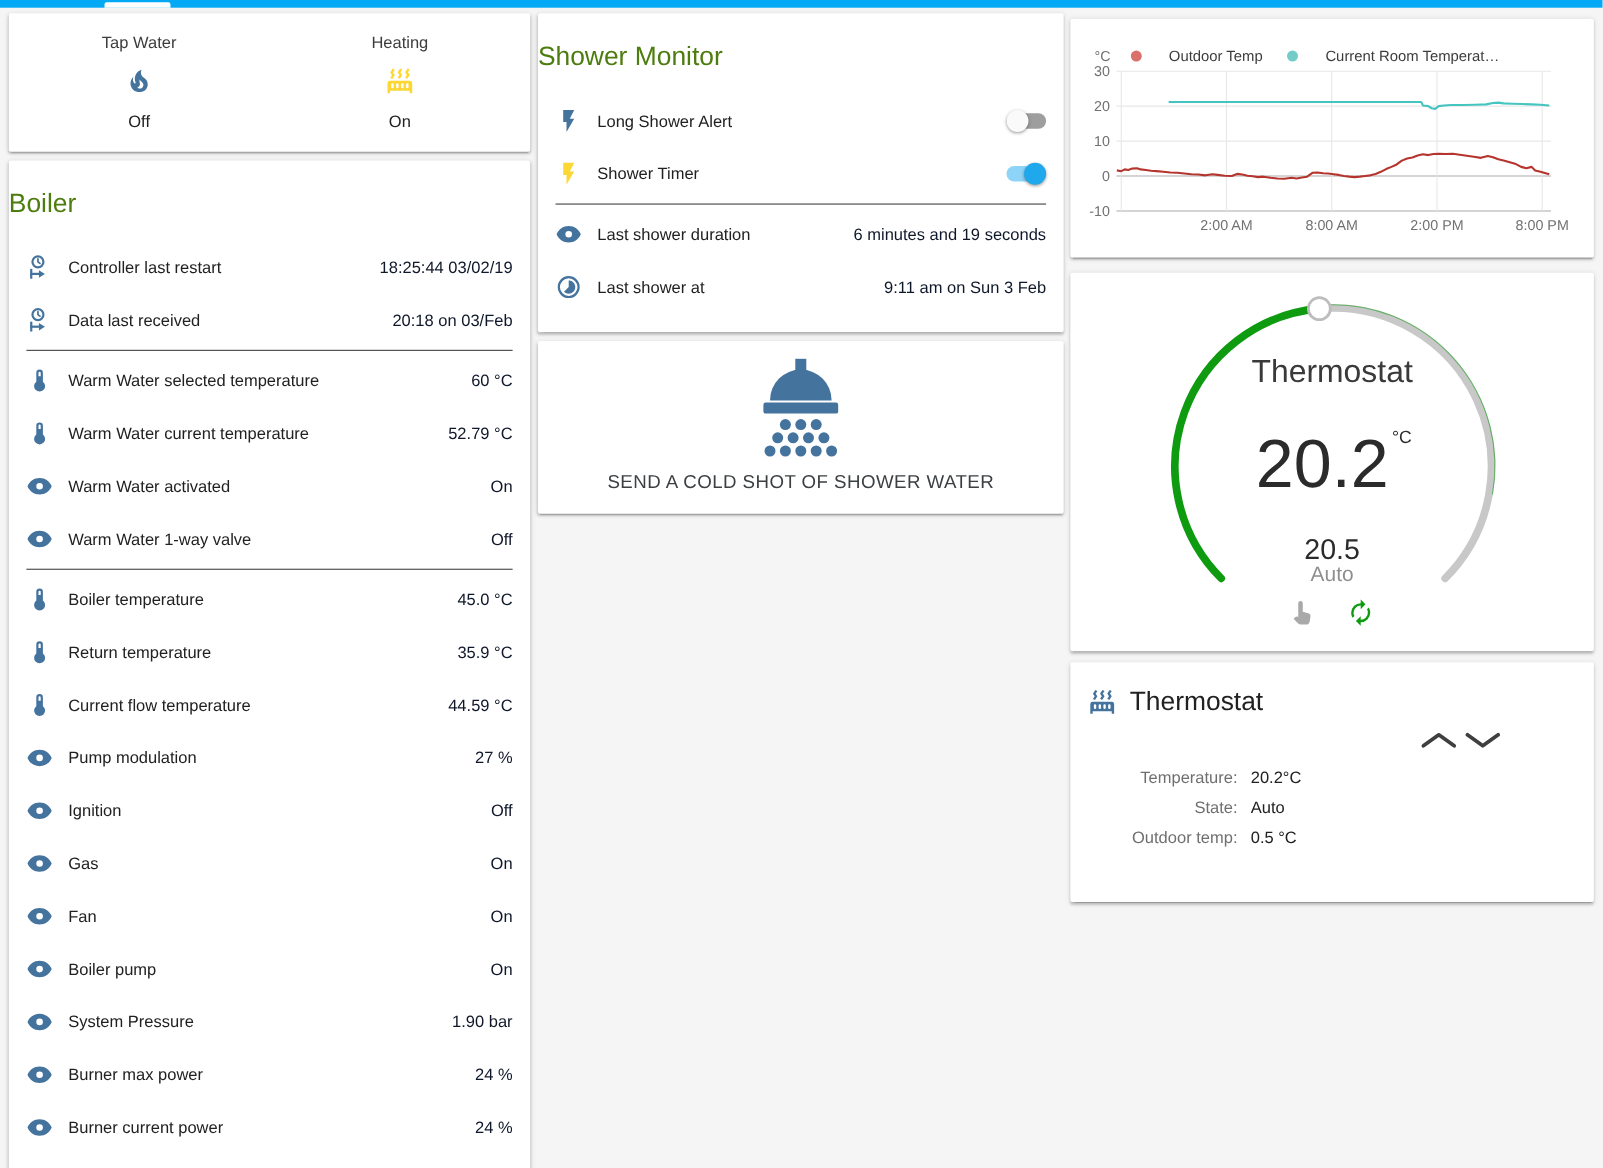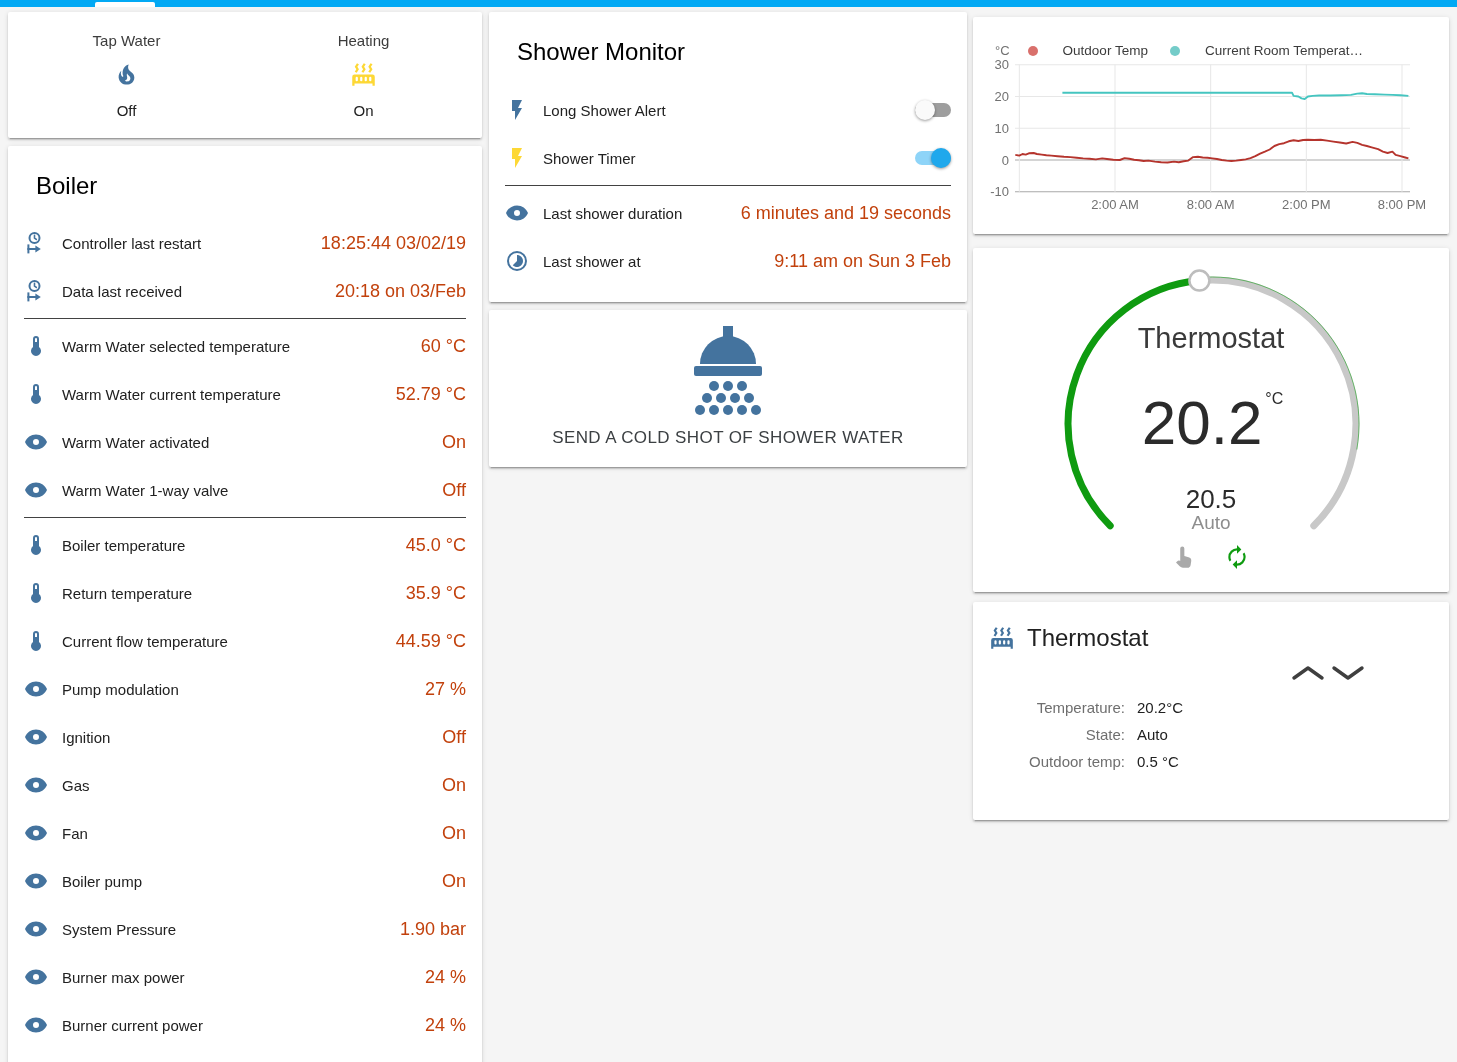--- a/index.html
+++ b/index.html
@@ -13,26 +13,26 @@
     position:absolute;background:#ffffff;border-radius:2px;
     box-shadow:0 2px 2px 0 rgba(0,0,0,.14),0 1px 5px 0 rgba(0,0,0,.12),0 3px 1px -2px rgba(0,0,0,.2);
   }
   
   .glance{left:8px;top:12px;width:474px;height:126px;display:flex;align-items:center;}
   .glance-item{flex:1;text-align:center;cursor:pointer;}
   .glance-label{font-size:15px;color:#3c3c3c;margin-bottom:12px;}
   .glance-icon{width:27px;height:27px;}
   .glance-state{font-size:15px;color:#212121;margin-top:10px;}
   
-  .card-title{font-size:24px;font-weight:400;color:#000000;padding:24px 16px 0 28px;line-height:32px;}
+  .card-title{font-size:24px;font-weight:400;color:#4d7c0f;padding:24px 16px 0 0;line-height:32px;}
   .rows{margin-top:17px;padding:0 16px;}
   .row{height:48px;display:flex;align-items:center;}
   .ricon{width:24px;height:24px;flex:0 0 24px;color:#44739e;}
   .rlabel{font-size:15px;color:#212121;margin-left:14px;flex:1;cursor:pointer;}
-  .rvalue{font-size:18px;color:#c2410c;text-align:right;white-space:nowrap;}
+  .rvalue{font-size:15px;color:#0f172a;text-align:right;white-space:nowrap;}
   .divider{border-top:1px solid #424242;margin:3px 0;}
   .boiler{left:8px;top:146px;width:474px;height:950px;}
   
   .shower-monitor{left:489px;top:12px;width:478px;height:290px;}
   .toggle{position:relative;width:36px;height:20px;cursor:pointer;flex:0 0 36px;}
   .toggle .track{position:absolute;top:3px;left:0;width:36px;height:14px;border-radius:7px;}
   .toggle .knob{position:absolute;top:0;width:20px;height:20px;border-radius:50%;box-shadow:0 1px 3px rgba(0,0,0,.4);}
   .toggle.on .track{background:#8ed4f8;}
   .toggle.on .knob{right:0;background:#1fa8ec;}
   .toggle.off .track{background:#9e9e9e;}

